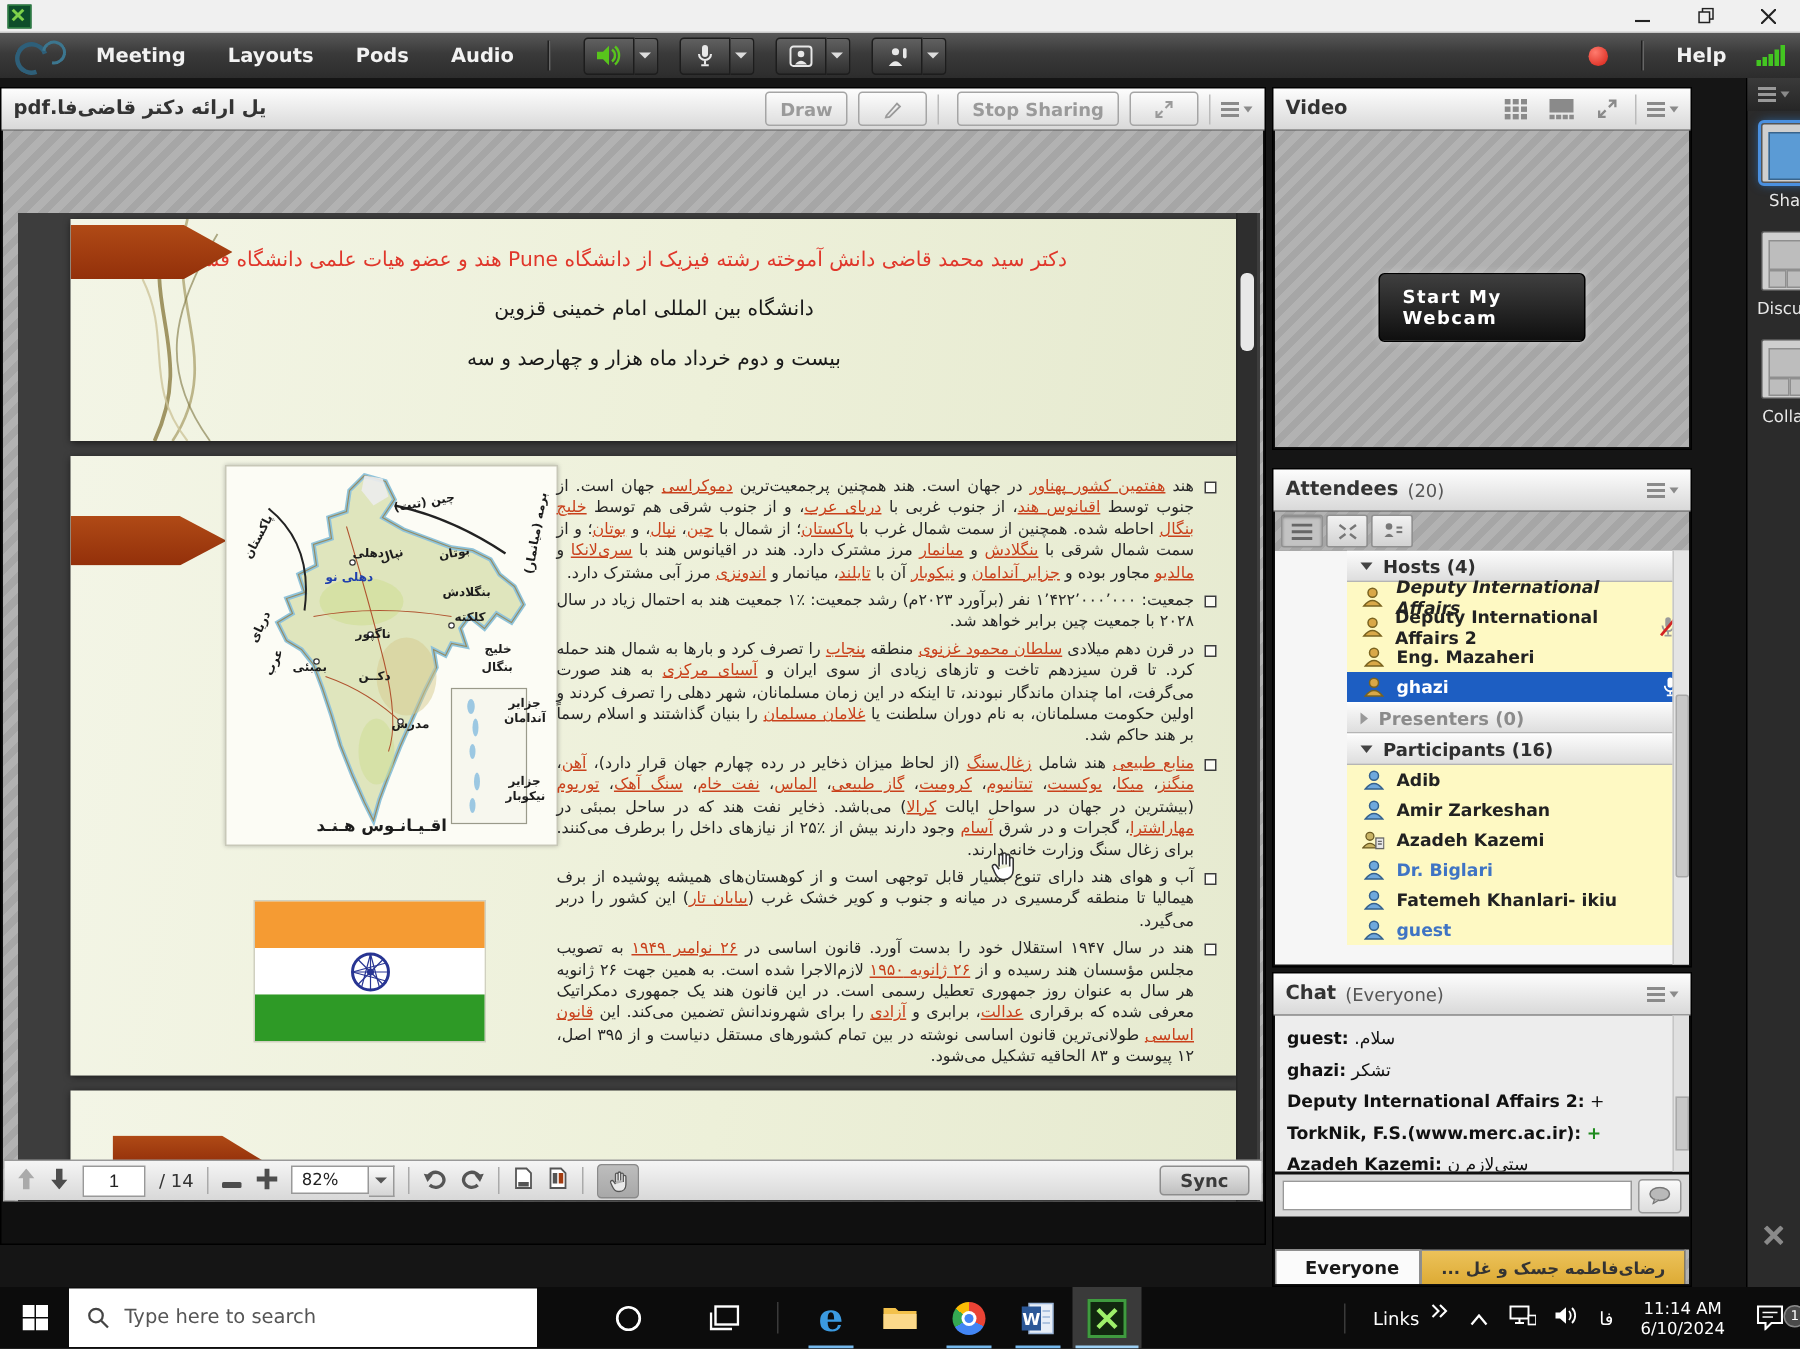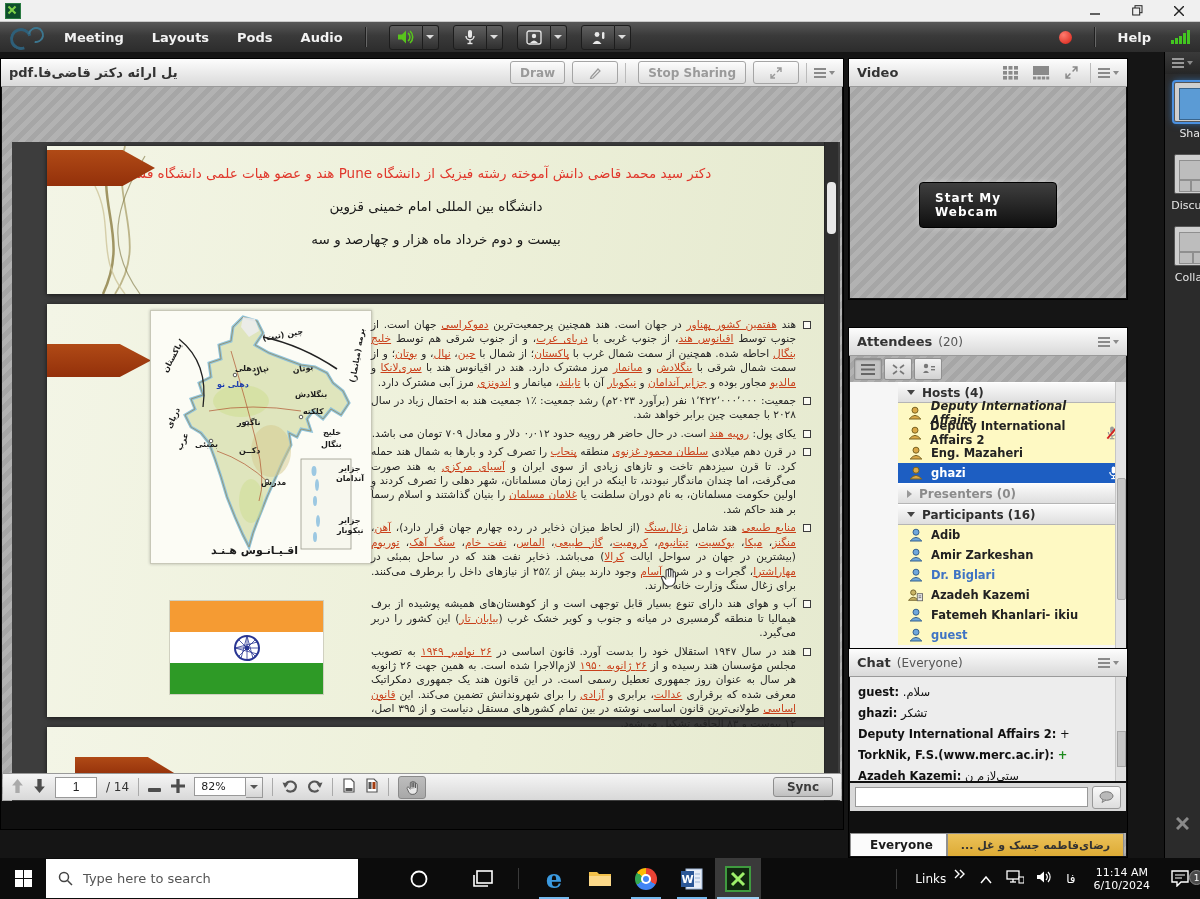--- a/index.html
+++ b/index.html
@@ -83,21 +83,21 @@
   .sync-btn{margin-left:auto;padding:2px 13px;background:linear-gradient(#e9e9e9,#bfbfbf);border:1px solid #8d8d8d;border-radius:3px;
             font-size:12px;font-weight:bold;color:#3b3b3b;}
   
   #video-pod{left:848px;top:58px;width:280px;height:242px;}
   #video-body{position:absolute;left:1px;right:1px;top:28px;bottom:1px;}
   .webcam-btn{position:absolute;left:50%;top:56%;transform:translate(-50%,-50%);
               background:linear-gradient(#3f3f3f,#0f0f0f);color:#fff;font-size:12px;font-weight:bold;letter-spacing:1px;
               padding:8px 15px;border-radius:4px;border:1px solid #000;box-shadow:0 0 6px rgba(255,255,255,.35);}
   .vh-ico{width:24px;height:18px;display:flex;align-items:center;justify-content:center;margin-left:4px;}
   
-  #att-pod{left:848px;top:327px;width:280px;height:333px;}
+  #att-pod{left:848px;top:312px;width:280px;height:333px;}
   #att-toolbar{position:absolute;left:1px;right:1px;top:28px;height:26px;display:flex;align-items:center;padding:0 4px;box-sizing:border-box;}
   .att-tb-btn{width:26px;height:20px;background:linear-gradient(#efefef,#cwhite);background:linear-gradient(#f2f2f2,#d2d2d2);
               border:1px solid #909090;border-radius:2px;margin-right:2px;display:flex;align-items:center;justify-content:center;}
   .att-tb-btn.pressed{background:#c3c3c3;box-shadow:inset 0 1px 2px rgba(0,0,0,.35);}
   #att-list{position:absolute;left:1px;right:1px;top:54px;bottom:1px;background:#f6f6f6;overflow:hidden;padding-left:48px;}
   .sect{height:19px;display:flex;align-items:center;gap:7px;padding:0 9px;background:linear-gradient(#fbfbfb,#dedede);
         border-bottom:1px solid #b5b5b5;border-top:1px solid #fff;font-size:12px;font-weight:bold;color:#2f2f2f;}
   .sect.dim{color:#8b8b8b;}
   .tri-d{width:0;height:0;border-left:4px solid transparent;border-right:4px solid transparent;border-top:5px solid #444;}
   .tri-r{width:0;height:0;border-top:4px solid transparent;border-bottom:4px solid transparent;border-left:5px solid #999;}
@@ -357,21 +357,20 @@
               <line x1="3" y1="15" x2="25.4" y2="9"></line>
                 <line x1="3" y1="15" x2="25.4" y2="21"></line>
             </g>
             <circle cx="15" cy="15" r="2.4" fill="#283593"></circle>
           </svg>
         </div>
 
         <ul id="bullets" style="position:absolute;right:12px;top:13px;width:442px;">
             <li><span>هند </span><span class="hl">هفتمین کشور پهناور</span><span> در جهان است. هند همچنین پرجمعیت‌ترین </span><span class="hl">دموکراسی</span><span> جهان است. از جنوب توسط </span><span class="hl">اقیانوس هند</span><span>، از جنوب غربی با </span><span class="hl">دریای عرب</span><span>، و از جنوب شرقی هم توسط </span><span class="hl">خلیج بنگال</span><span> احاطه شده. همچنین از سمت شمال غرب با </span><span class="hl">پاکستان</span><span>؛ از شمال با </span><span class="hl">چین</span><span>، </span><span class="hl">نپال</span><span>، و </span><span class="hl">بوتان</span><span>؛ و از سمت شمال شرقی با </span><span class="hl">بنگلادش</span><span> و </span><span class="hl">میانمار</span><span> مرز مشترک دارد. هند در اقیانوس هند با </span><span class="hl">سری‌لانکا</span><span> و </span><span class="hl">مالدیو</span><span> مجاور بوده و </span><span class="hl">جزایر آندامان</span><span> و </span><span class="hl">نیکوبار</span><span> آن با </span><span class="hl">تایلند</span><span>، میانمار و </span><span class="hl">اندونزی</span><span> مرز آبی مشترک دارد.</span></li>
             <li><span>جمعیت: ۱٬۴۲۲٬۰۰۰٬۰۰۰ نفر (برآورد ۲۰۲۳م) رشد جمعیت: ٪۱ جمعیت هند به احتمال زیاد در سال ۲۰۲۸ با جمعیت چین برابر خواهد شد.</span></li>
-            <li><span>یکای پول: </span><span class="hl">روپیه هند</span><span> است. در حال حاضر هر روپیه حدود ۰٫۰۱۲ دلار و معادل ۷۰۹ تومان می باشد.</span></li>
             <li><span>در قرن دهم میلادی </span><span class="hl">سلطان محمود غزنوی</span><span> منطقه </span><span class="hl">پنجاب</span><span> را تصرف کرد و بارها به شمال هند حمله کرد. تا قرن سیزدهم تاخت و تازهای زیادی از سوی ایران و </span><span class="hl">آسیای مرکزی</span><span> به هند صورت می‌گرفت، اما چندان ماندگار نبودند، تا اینکه در این زمان مسلمانان، شهر دهلی را تصرف کردند و اولین حکومت مسلمانان، به نام دوران سلطنت یا </span><span class="hl">غلامان مسلمان</span><span> را بنیان گذاشتند و اسلام رسماً بر هند حاکم شد.</span></li>
             <li><span class="hl">منابع طبیعی</span><span> هند شامل </span><span class="hl">زغال‌سنگ</span><span> (از لحاظ میزان ذخایر در رده چهارم جهان قرار دارد)، </span><span class="hl">آهن</span><span>، </span><span class="hl">منگنز</span><span>، </span><span class="hl">میکا</span><span>، </span><span class="hl">بوکسیت</span><span>، </span><span class="hl">تیتانیوم</span><span>، </span><span class="hl">کرومیت</span><span>، </span><span class="hl">گاز طبیعی</span><span>، </span><span class="hl">الماس</span><span>، </span><span class="hl">نفت خام</span><span>، </span><span class="hl">سنگ آهک</span><span>، </span><span class="hl">توریوم</span><span> (بیشترین در جهان در سواحل ایالت </span><span class="hl">کرالا</span><span>) می‌باشد. ذخایر نفت هند که در ساحل بمبئی در </span><span class="hl">مهاراشترا</span><span>، گجرات و در شرق </span><span class="hl">آسام</span><span> وجود دارند بیش از ٪۲۵ از نیازهای داخل را برطرف می‌کنند. برای زغال سنگ وزارت خانه دارند.</span></li>
             <li><span>آب و هوای هند دارای تنوع بسیار قابل توجهی است و از کوهستان‌های همیشه پوشیده از برف هیمالیا تا منطقه گرمسیری در میانه و جنوب و کویر خشک غرب (</span><span class="hl">بیابان تار</span><span>) این کشور را دربر می‌گیرد.</span></li>
             <li><span>هند در سال ۱۹۴۷ استقلال خود را بدست آورد. قانون اساسی در </span><span class="hl">۲۶ نوامبر ۱۹۴۹</span><span> به تصویب مجلس مؤسسان هند رسیده و از </span><span class="hl">۲۶ ژانویه ۱۹۵۰</span><span> لازم‌الاجرا شده است. به همین جهت ۲۶ ژانویه هر سال به عنوان روز جمهوری تعطیل رسمی است. در این قانون هند یک جمهوری دمکراتیک معرفی شده که برقراری </span><span class="hl">عدالت</span><span>، برابری و </span><span class="hl">آزادی</span><span> را برای شهروندانش تضمین می‌کند. این </span><span class="hl">قانون اساسی</span><span> طولانی‌ترین قانون اساسی نوشته در بین تمام کشورهای مستقل دنیاست و از ۳۹۵ اصل، ۱۲ پیوست و ۸۳ الحاقیه تشکیل می‌شود.</span></li>
           </ul>
       </div>
 
       <div class="slide" style="top:585px;height:49px;">
         <div class="red-arrow" style="left:28px;top:30px;width:104px;height:19px;clip-path:polygon(0 0,70% 0,100% 100%,0 100%);"></div>
       </div>
@@ -603,41 +602,41 @@
         <div class="att-row">
           <span class="att-ico">
             <svg width="14" height="14" viewBox="0 0 14 14">
               <circle cx="7" cy="4.2" r="3" fill="#6fa8dc" stroke="#35618e"></circle>
               <path d="M1.2 13 Q7 5.8 12.8 13 Z" fill="#6fa8dc" stroke="#35618e"></path>
             </svg>
           </span>
           <span class="att-name">Amir Zarkeshan</span>
           <span class="att-right"></span>
         </div>
-        <div class="att-row blue">
-          <span class="att-ico">
-            <svg width="14" height="14" viewBox="0 0 14 14">
-              <circle cx="7" cy="4.2" r="3" fill="#6fa8dc" stroke="#35618e"></circle>
-              <path d="M1.2 13 Q7 5.8 12.8 13 Z" fill="#6fa8dc" stroke="#35618e"></path>
-            </svg>
-          </span>
-          <span class="att-name">Dr. Biglari</span>
-          <span class="att-right"></span>
-        </div>
         <div class="att-row">
           <span class="att-ico">
             <svg width="17" height="14" viewBox="0 0 17 14">
               <circle cx="6" cy="4.2" r="3" fill="#c9b465" stroke="#6b5b23"></circle>
               <path d="M0.6 13 Q6 6 11.4 13 Z" fill="#c9b465" stroke="#6b5b23"></path>
               <rect x="10.5" y="5.5" width="6" height="8" fill="#e8e8e8" stroke="#666"></rect>
               <line x1="12" y1="8" x2="15" y2="8" stroke="#666"></line>
               <line x1="12" y1="10" x2="15" y2="10" stroke="#666"></line>
             </svg>
           </span>
           <span class="att-name">Azadeh Kazemi</span>
+          <span class="att-right"></span>
+        </div>
+        <div class="att-row blue">
+          <span class="att-ico">
+            <svg width="14" height="14" viewBox="0 0 14 14">
+              <circle cx="7" cy="4.2" r="3" fill="#6fa8dc" stroke="#35618e"></circle>
+              <path d="M1.2 13 Q7 5.8 12.8 13 Z" fill="#6fa8dc" stroke="#35618e"></path>
+            </svg>
+          </span>
+          <span class="att-name">Dr. Biglari</span>
           <span class="att-right"></span>
         </div>
         <div class="att-row">
           <span class="att-ico">
             <svg width="14" height="14" viewBox="0 0 14 14">
               <circle cx="7" cy="4.2" r="3" fill="#6fa8dc" stroke="#35618e"></circle>
               <path d="M1.2 13 Q7 5.8 12.8 13 Z" fill="#6fa8dc" stroke="#35618e"></path>
             </svg>
           </span>
           <span class="att-name">Fatemeh Khanlari- ikiu</span>

